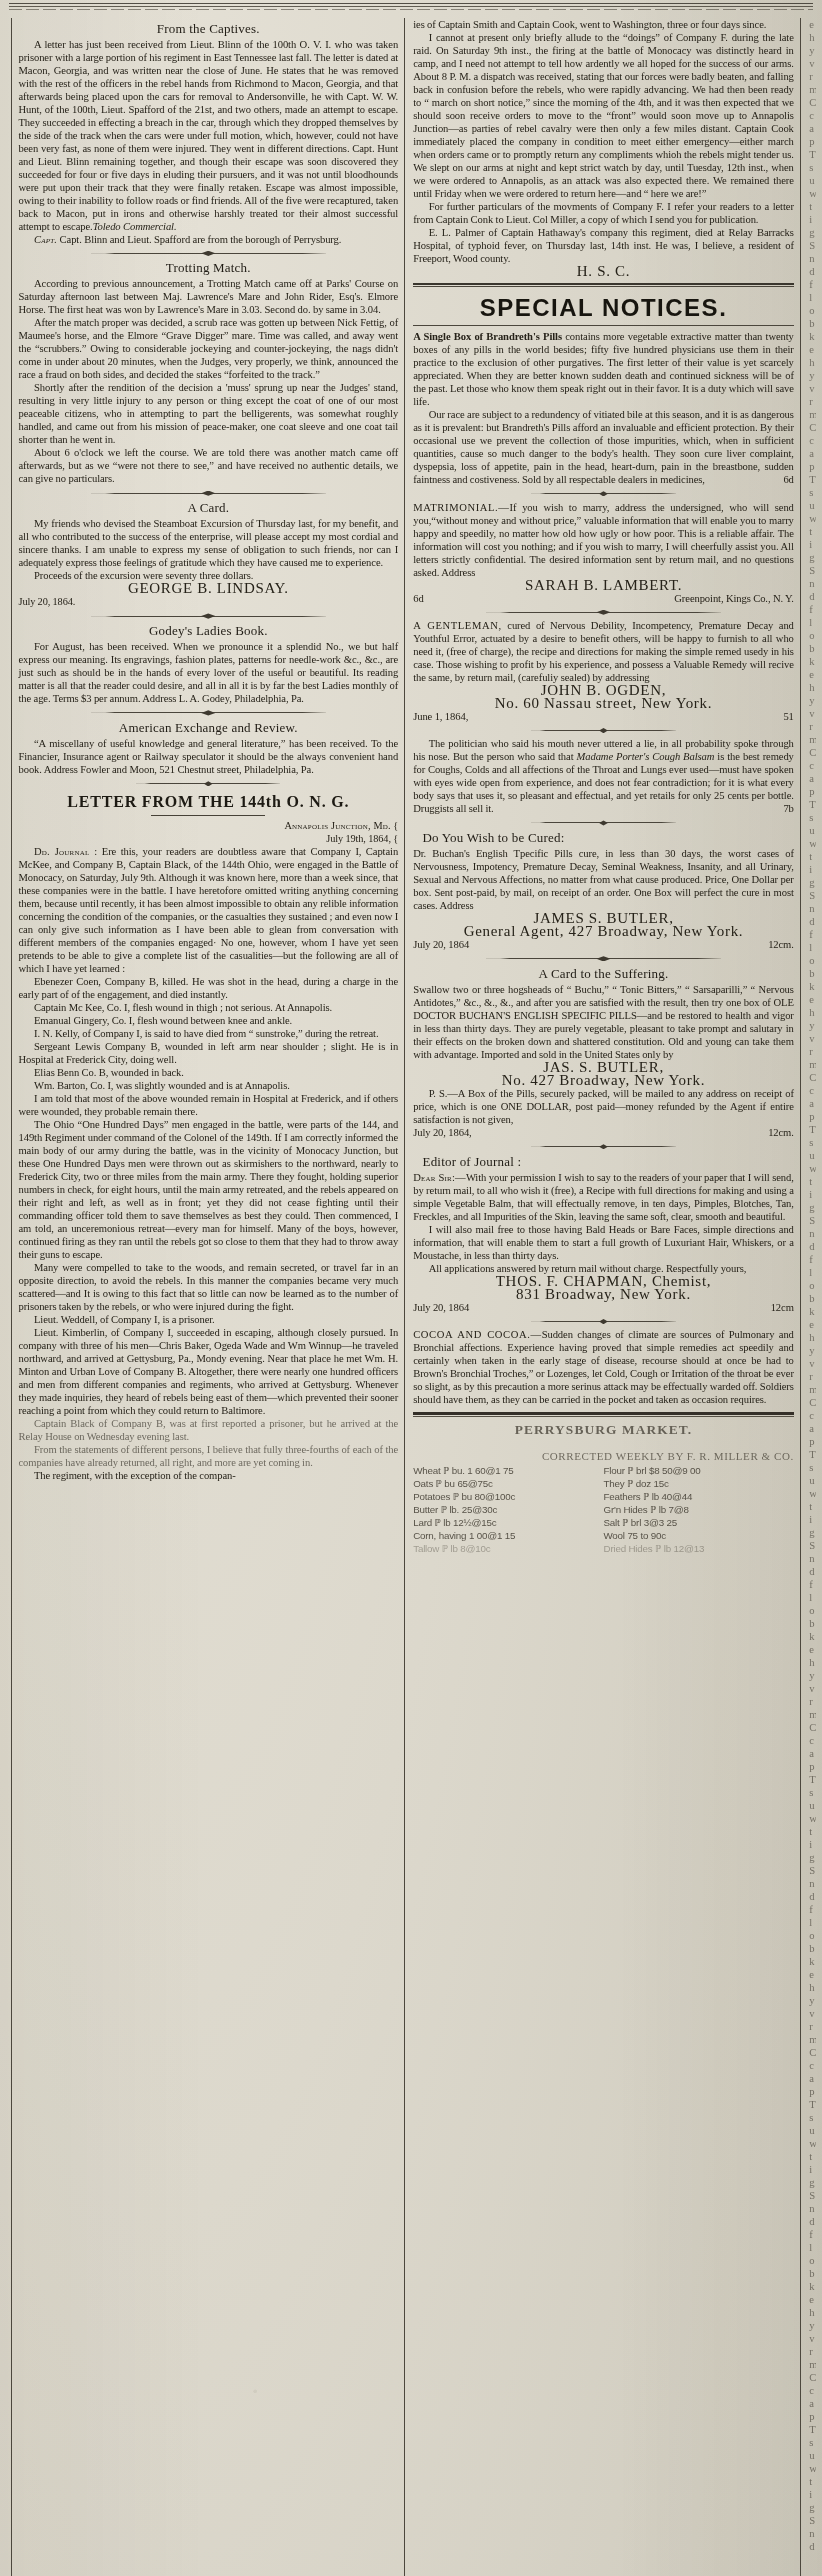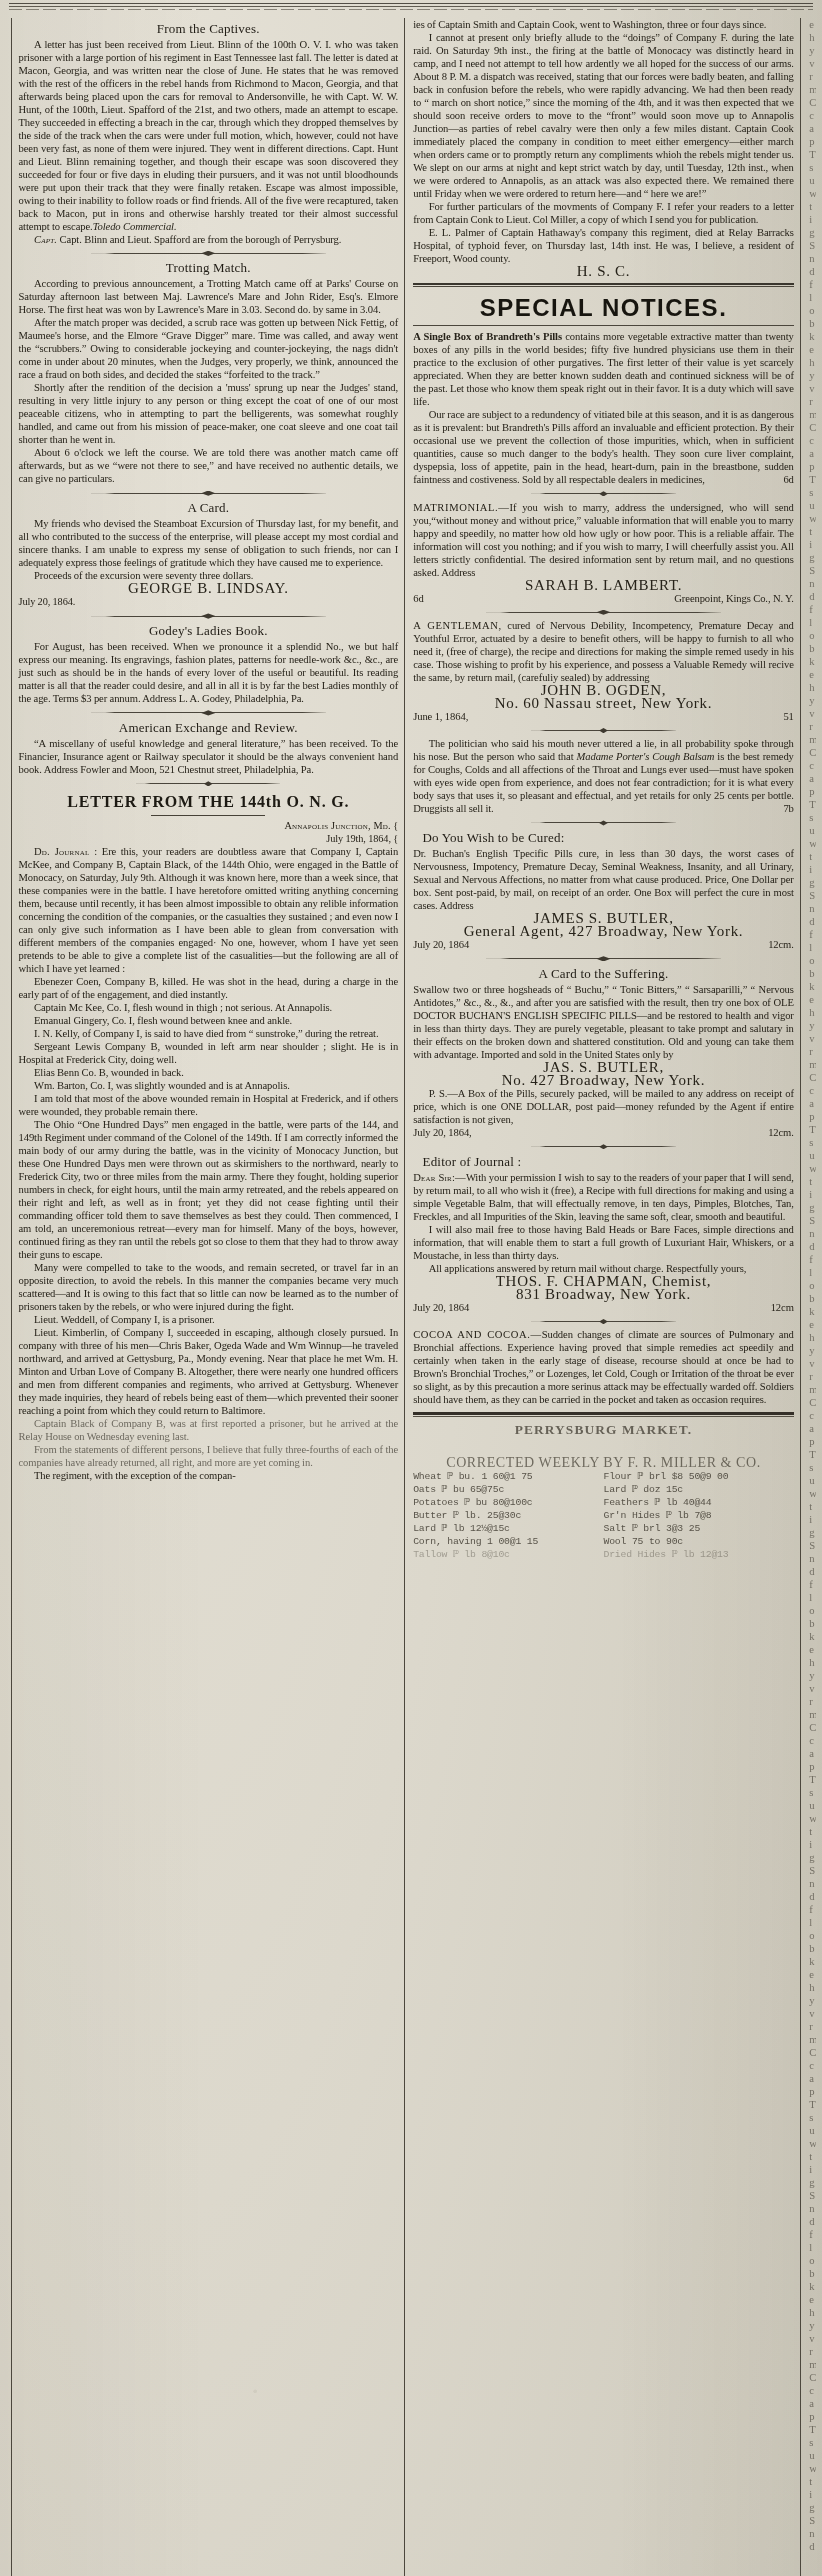--- a/index.html
+++ b/index.html
@@ -110,22 +110,22 @@
   h2.mkthead{
     margin:4.1px 0 0 0;
     text-align:center;
     font-size:13.4px;
     font-weight:bold;
     letter-spacing:1.1px;
     color:#3b362c;
     opacity:.72;
   }
   .mktsub{
-    text-align:center; font-size:14px; letter-spacing:0.6px;
-    color:#413c31; opacity:.7; text-indent:0; margin:18px 0 1px 0;
+    text-align:right; font-size:11px; letter-spacing:0.6px;
+    color:#413c31; opacity:.7; text-indent:0; margin:12px 0 1px 0;
   }
 
   
   .orn{
     position:relative; height:8.2px; margin:3.6px auto 2.6px auto; width:62%;
   }
   .orn:before{
     content:""; position:absolute; left:0; top:3.6px; width:100%; height:1px;
     background:linear-gradient(90deg, rgba(60,55,45,.15) 0 6%, #4a453b 10%, #4a453b 42%, rgba(60,55,45,.9) 50%, #4a453b 58%, #4a453b 90%, rgba(60,55,45,.15) 100%);
   }
@@ -150,21 +150,21 @@
   }
   .rule-mkt{
     height:5.7px; margin:6.2px 0 2.1px 0;
     background:linear-gradient(180deg,#342f28 0 2.6px, transparent 2.6px 3.6px,#555045 3.6px 4.6px,transparent 4.6px);
   }
 
   
   .mkt{
     display:flex; gap:0; font-size:9.8px; line-height:13px;
     color:#3a352b; opacity:.82; letter-spacing:-0.2px;
-    font-family:Liberation Mono, monospace;
+    font-family:Liberation Sans, sans-serif;
   }
   .mkt .mcol{width:50%;}
   .mkt .row{white-space:nowrap;}
   .mkt .lbl{}
   .mkt .val{}
 
   
   .sliverline{
     height:13px; font-size:10.6px; line-height:13px;
     color:#2b271e; opacity:.55; overflow:hidden; white-space:nowrap;
@@ -310,21 +310,21 @@
           <div class="row"><span class="lbl">Wheat ℙ bu.</span>&nbsp;<span class="val">1 60@1 75</span></div>
           <div class="row"><span class="lbl">Oats ℙ bu</span>&nbsp;<span class="val">65@75c</span></div>
           <div class="row"><span class="lbl">Potatoes ℙ bu</span>&nbsp;<span class="val">80@100c</span></div>
           <div class="row"><span class="lbl">Butter ℙ lb.</span>&nbsp;<span class="val">25@30c</span></div>
           <div class="row"><span class="lbl">Lard ℙ lb</span>&nbsp;<span class="val">12½@15c</span></div>
           <div class="row"><span class="lbl">Corn, having</span>&nbsp;<span class="val">1 00@1 15</span></div>
           <div class="row vfaint"><span class="lbl">Tallow ℙ lb</span>&nbsp;<span class="val">8@10c</span></div>
         </div>
         <div class="mcol">
           <div class="row"><span class="lbl">Flour ℙ brl</span>&nbsp;<span class="val">$8 50@9 00</span></div>
-          <div class="row"><span class="lbl">Lard ℙ doz</span>&nbsp;<span class="val">15c</span></div>
+          <div class="row"><span class="lbl">They ℙ doz</span>&nbsp;<span class="val">15c</span></div>
           <div class="row"><span class="lbl">Feathers ℙ lb</span>&nbsp;<span class="val">40@44</span></div>
           <div class="row"><span class="lbl">Gr'n Hides ℙ lb</span>&nbsp;<span class="val">7@8</span></div>
           <div class="row"><span class="lbl">Salt ℙ brl</span>&nbsp;<span class="val">3@3 25</span></div>
           <div class="row"><span class="lbl">Wool</span>&nbsp;<span class="val">75 to 90c</span></div>
           <div class="row vfaint"><span class="lbl">Dried Hides ℙ lb</span>&nbsp;<span class="val">12@13</span></div>
         </div>
       </div>
     </div>
 
     <div class="col col3">

